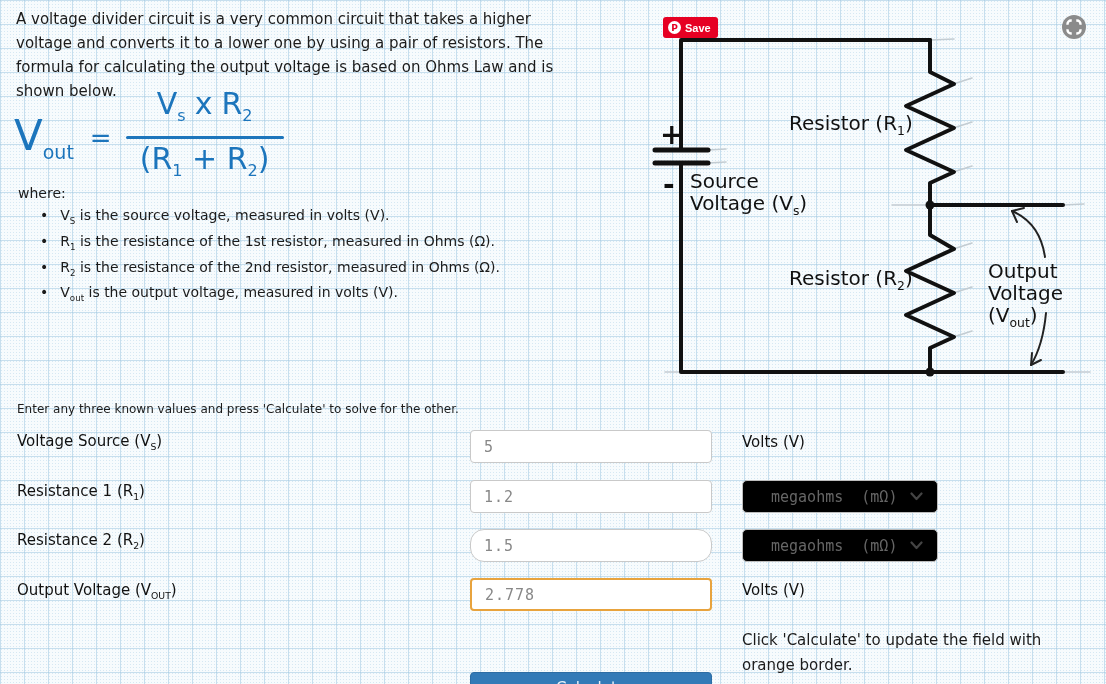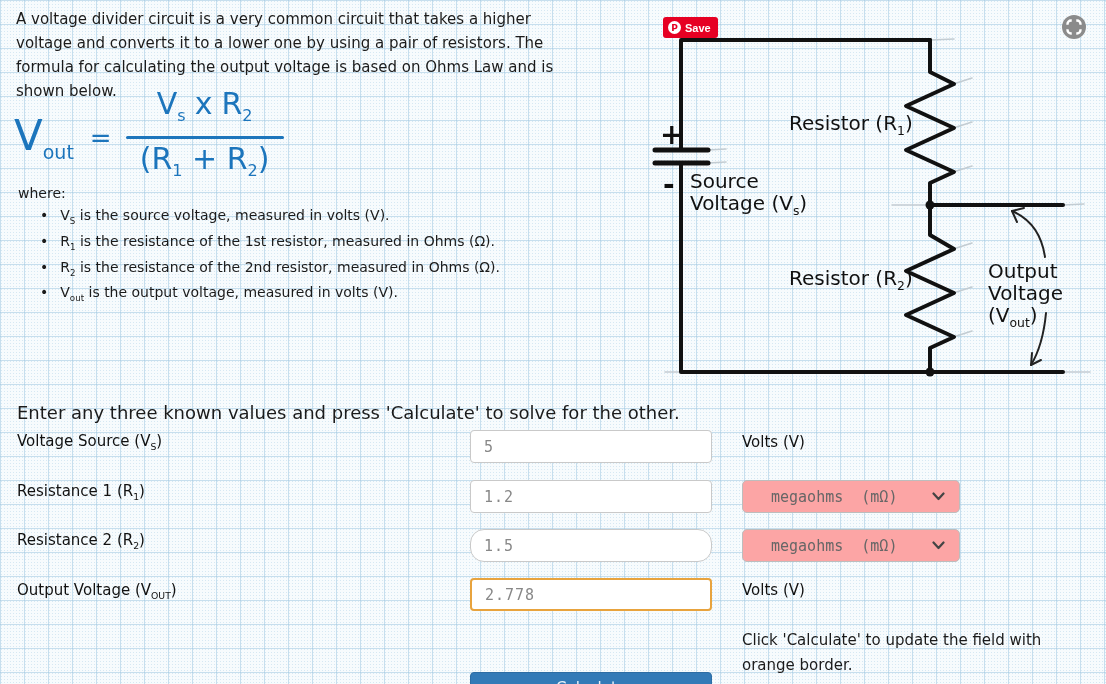--- a/index.html
+++ b/index.html
@@ -44,28 +44,28 @@
   .pin-label { color:#fff; font-size:11px; font-weight:bold; font-family:"Liberation Sans", sans-serif; }
   .widget-icon { left:1061px; top:14px; width:26px; height:26px; cursor:pointer; }
 
   
   .circuit { left:640px; top:30px; width:466px; height:352px; }
   .c-label { position:absolute; font-size:20px; color:#111; line-height:22px; }
   .c-sign { position:absolute; font-size:28px; font-weight:bold; color:#111; }
 
   
   .f-label { left:17px; font-size:15px; color:#111; }
-  .instruction { left:17px; top:402px; font-size:18px; }
+  .instruction { left:17px; top:402px; font-size:12px; }
   .t-input { left:470px; width:242px; height:33px; border:1px solid #c9c9c9; border-radius:4px;
     background:#fff; font-family:"DejaVu Sans Mono", monospace; font-size:15px; color:#888;
     padding-left:13px; letter-spacing:1px; outline:none; }
   .t-input.highlight { border:2px solid #e8a33d; }
   .unit-label { left:742px; font-size:15px; color:#111; }
-  .select { left:742px; width:218px; height:33px; border:1px solid #bdbdbd; border-radius:5px;
-    background:#fca5a5; display:flex; align-items:center; cursor:pointer; }
+  .select { left:742px; width:196px; height:33px; border:1px solid #bdbdbd; border-radius:5px;
+    background:#000000; display:flex; align-items:center; cursor:pointer; }
   .select-text { font-family:"DejaVu Sans Mono", monospace; font-size:15px; color:#666;
     padding-left:28px; white-space:pre; flex:1; }
   .chevron { margin-right:14px; }
   .calc-btn { left:470px; top:628px; width:242px; height:32px; background:#337ab7;
     border:1px solid #2e6da4; border-radius:4px; color:#eaf3fa; font-size:15px;
     font-family:"DejaVu Sans", sans-serif; cursor:pointer;margin-top:44px; }
   .footer-note { left:742px; top:628px; width:334px; font-size:15px; line-height:25px; }
 </style>
 </head>
 <body>

